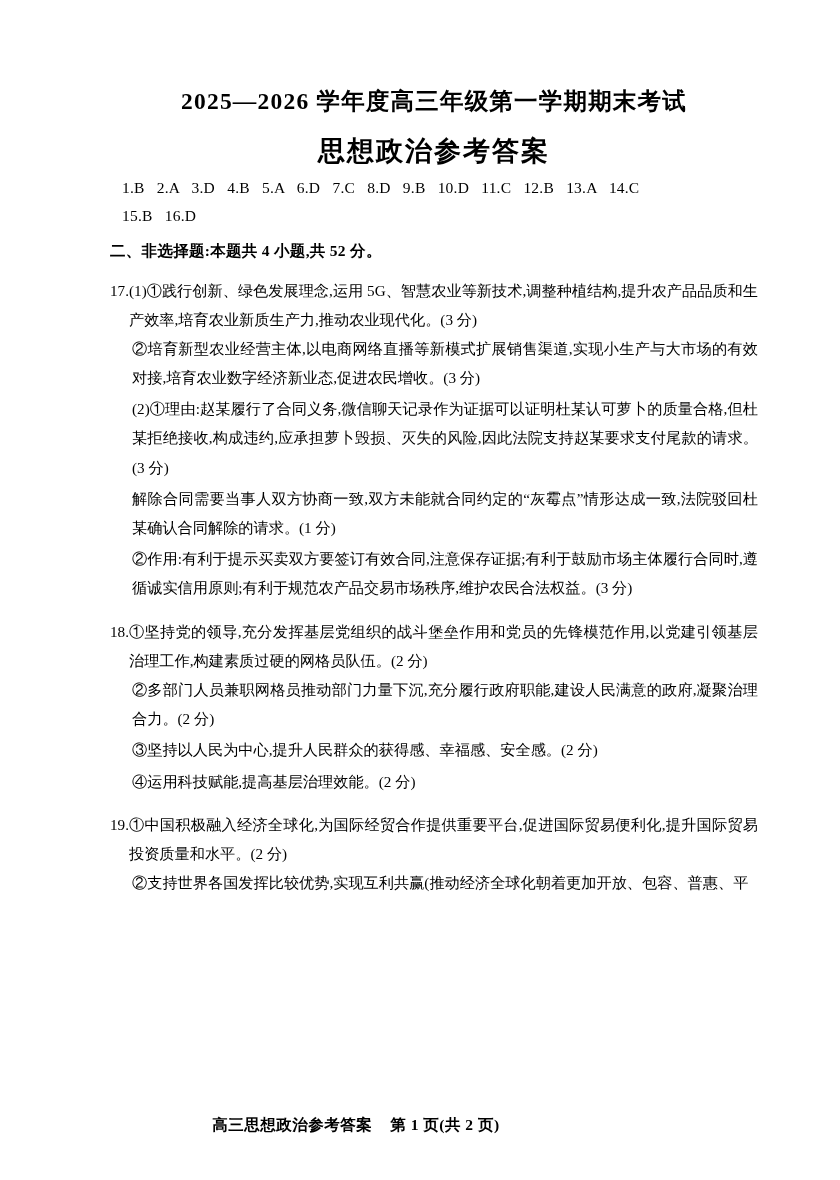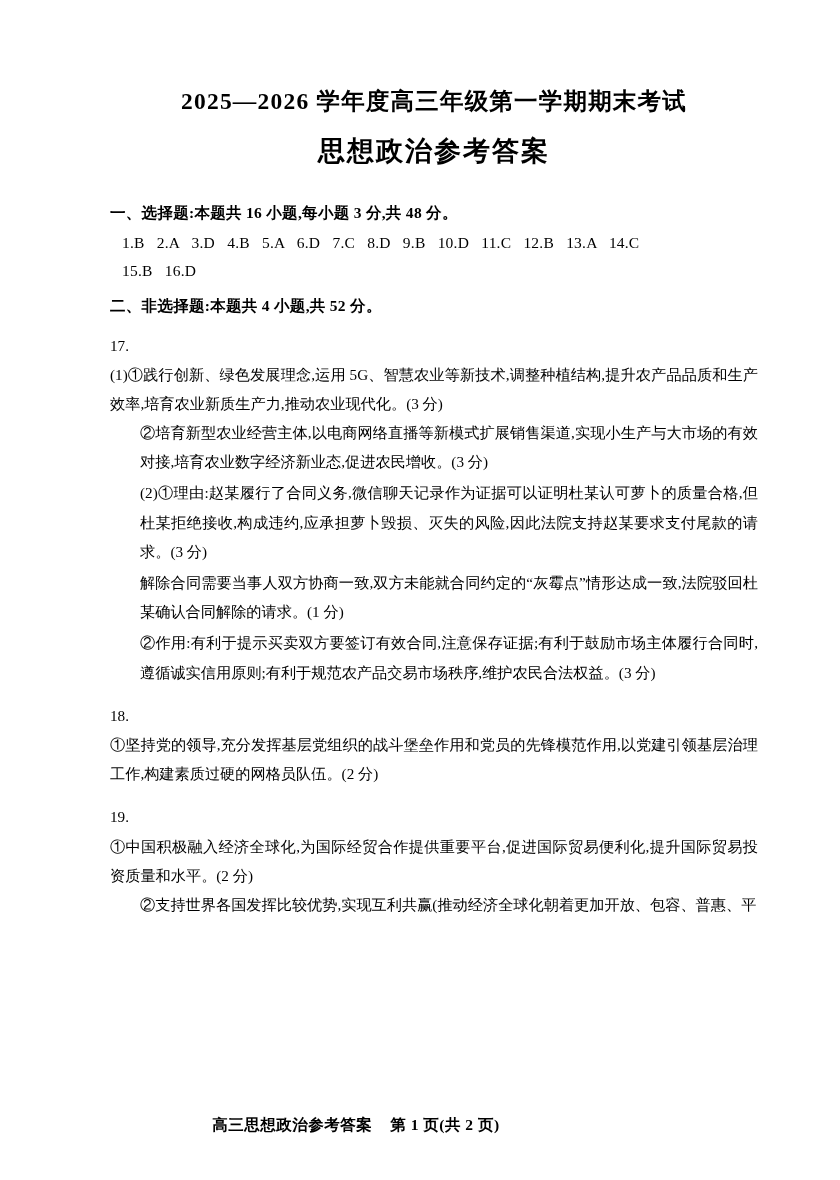--- a/index.html
+++ b/index.html
@@ -60,38 +60,37 @@
   }
   .qblock {
     margin-top: 14px;
     font-size: 15.2px;
     line-height: 1.92;
     text-align: justify;
   }
   .qrow {
     display: flex;
     align-items: flex-start;
-    flex-direction: column;
   }
   .qnum {
     flex: 0 0 auto;
     white-space: pre;
   }
   .qbody {
     flex: 1 1 auto;
   }
   .para {
     text-align: justify;
     text-justify: inter-ideograph;
   }
   .para + .para {
     margin-top: 2px;
   }
   .indent-body {
-    margin-left: 30px;
+    margin-left: 22px;
     font-size: 15.2px;
     line-height: 1.92;
     text-align: justify;
   }
   .footer {
     position: absolute;
     left: 0;
     bottom: 44px;
     width: 712px;
     text-align: center;
@@ -102,21 +101,20 @@
   .footer .fsep { display: inline-block; width: 18px; }
 </style>
 </head>
 <body>
 
 <div class="page">
 
   <div class="doc-title">2025—2026 学年度高三年级第一学期期末考试</div>
   <div class="doc-subtitle">思想政治参考答案</div>
 
-  <div class="section-head">一、选择题:本题共 16 小题,每小题 3 分,共 48 分。</div>
   <div class="answer-line">1.B   2.A   3.D   4.B   5.A   6.D   7.C   8.D   9.B   10.D   11.C   12.B   13.A   14.C</div>
   <div class="answer-line">15.B   16.D</div>
 
   <div class="section-head-2">二、非选择题:本题共 4 小题,共 52 分。</div>
 
   <div class="qblock">
     <div class="qrow">
       <div class="qnum">17.</div>
       <div class="qbody">
         <div class="para">(1)①践行创新、绿色发展理念,运用 5G、智慧农业等新技术,调整种植结构,提升农产品品质和生产效率,培育农业新质生产力,推动农业现代化。(3 分)</div>
@@ -130,20 +128,25 @@
     </div>
   </div>
 
   <div class="qblock">
     <div class="qrow">
       <div class="qnum">18.</div>
       <div class="qbody">
         <div class="para">①坚持党的领导,充分发挥基层党组织的战斗堡垒作用和党员的先锋模范作用,以党建引领基层治理工作,构建素质过硬的网格员队伍。(2 分)</div>
       </div>
     </div>
+    <div class="indent-body">
+      <div class="para">②多部门人员兼职网格员推动部门力量下沉,充分履行政府职能,建设人民满意的政府,凝聚治理合力。(2 分)</div>
+      <div class="para">③坚持以人民为中心,提升人民群众的获得感、幸福感、安全感。(2 分)</div>
+      <div class="para">④运用科技赋能,提高基层治理效能。(2 分)</div>
+    </div>
   </div>
 
   <div class="qblock">
     <div class="qrow">
       <div class="qnum">19.</div>
       <div class="qbody">
         <div class="para">①中国积极融入经济全球化,为国际经贸合作提供重要平台,促进国际贸易便利化,提升国际贸易投资质量和水平。(2 分)</div>
       </div>
     </div>
     <div class="indent-body">

